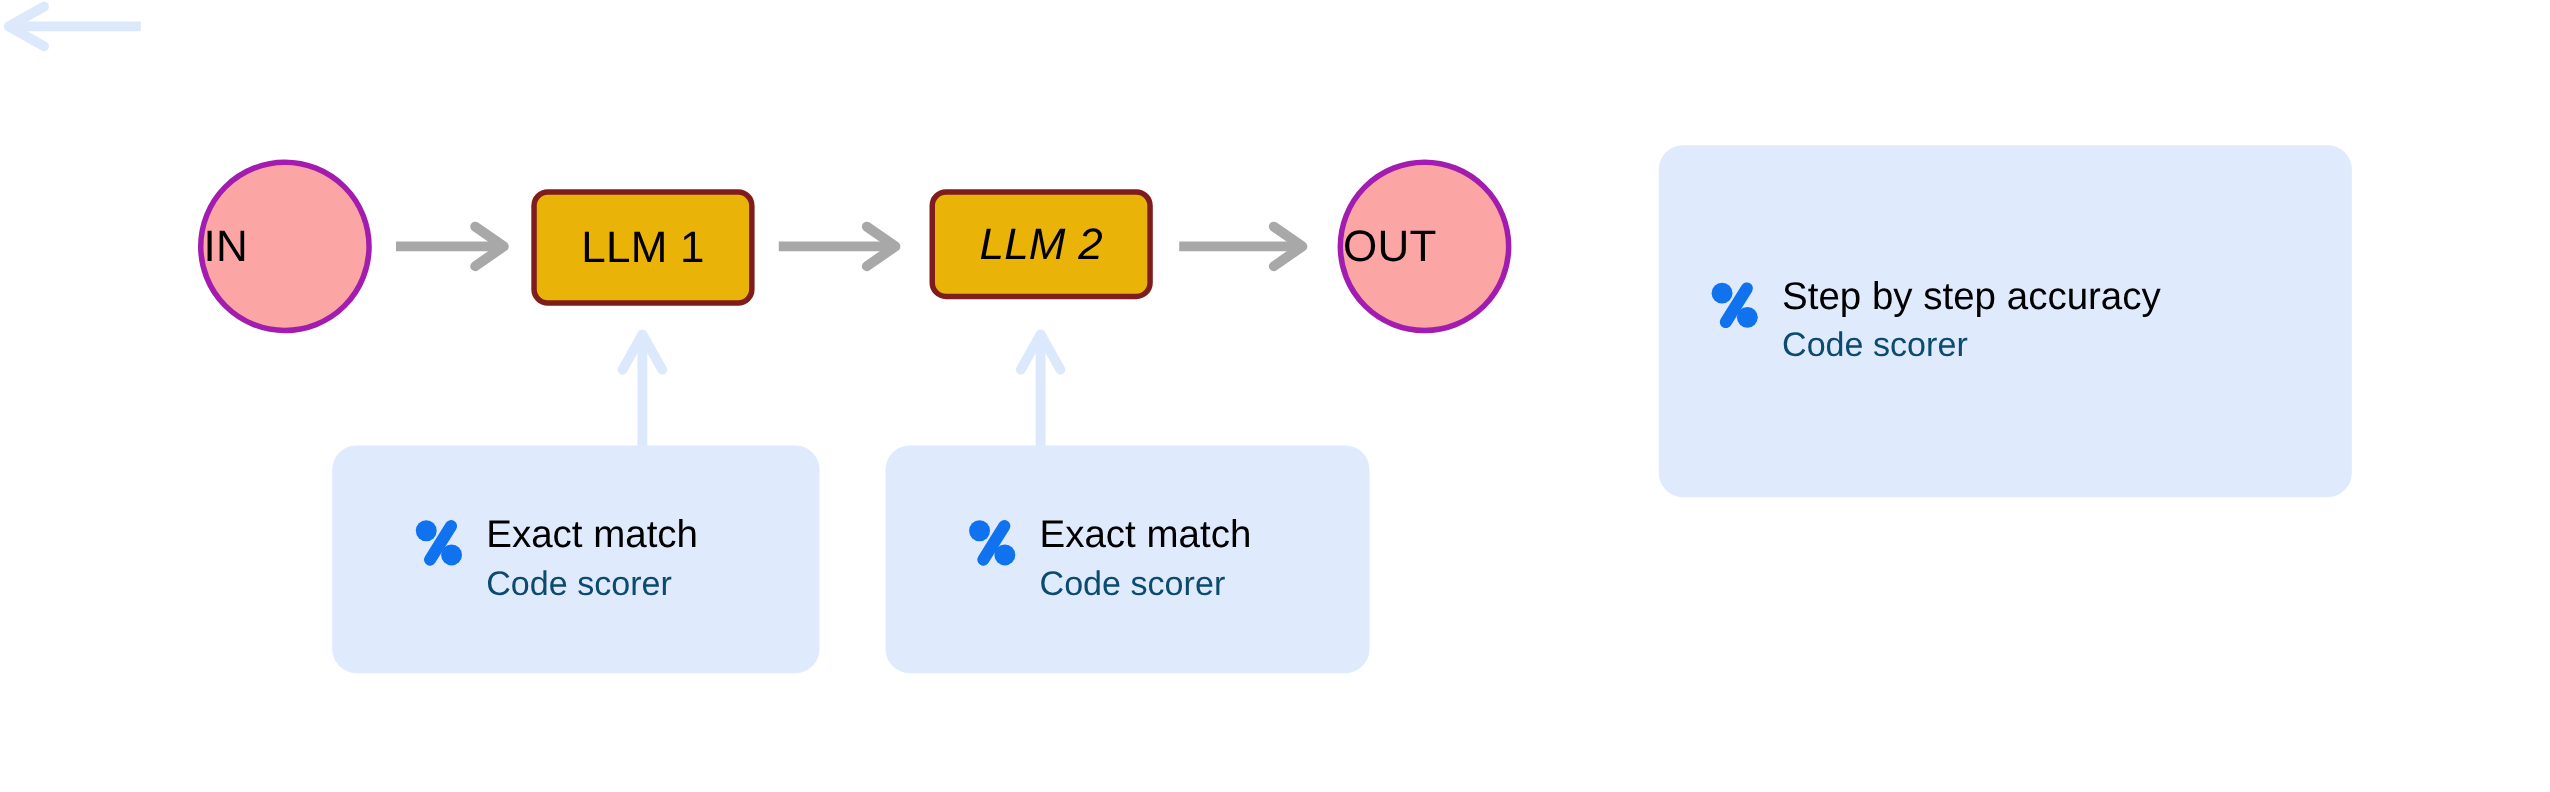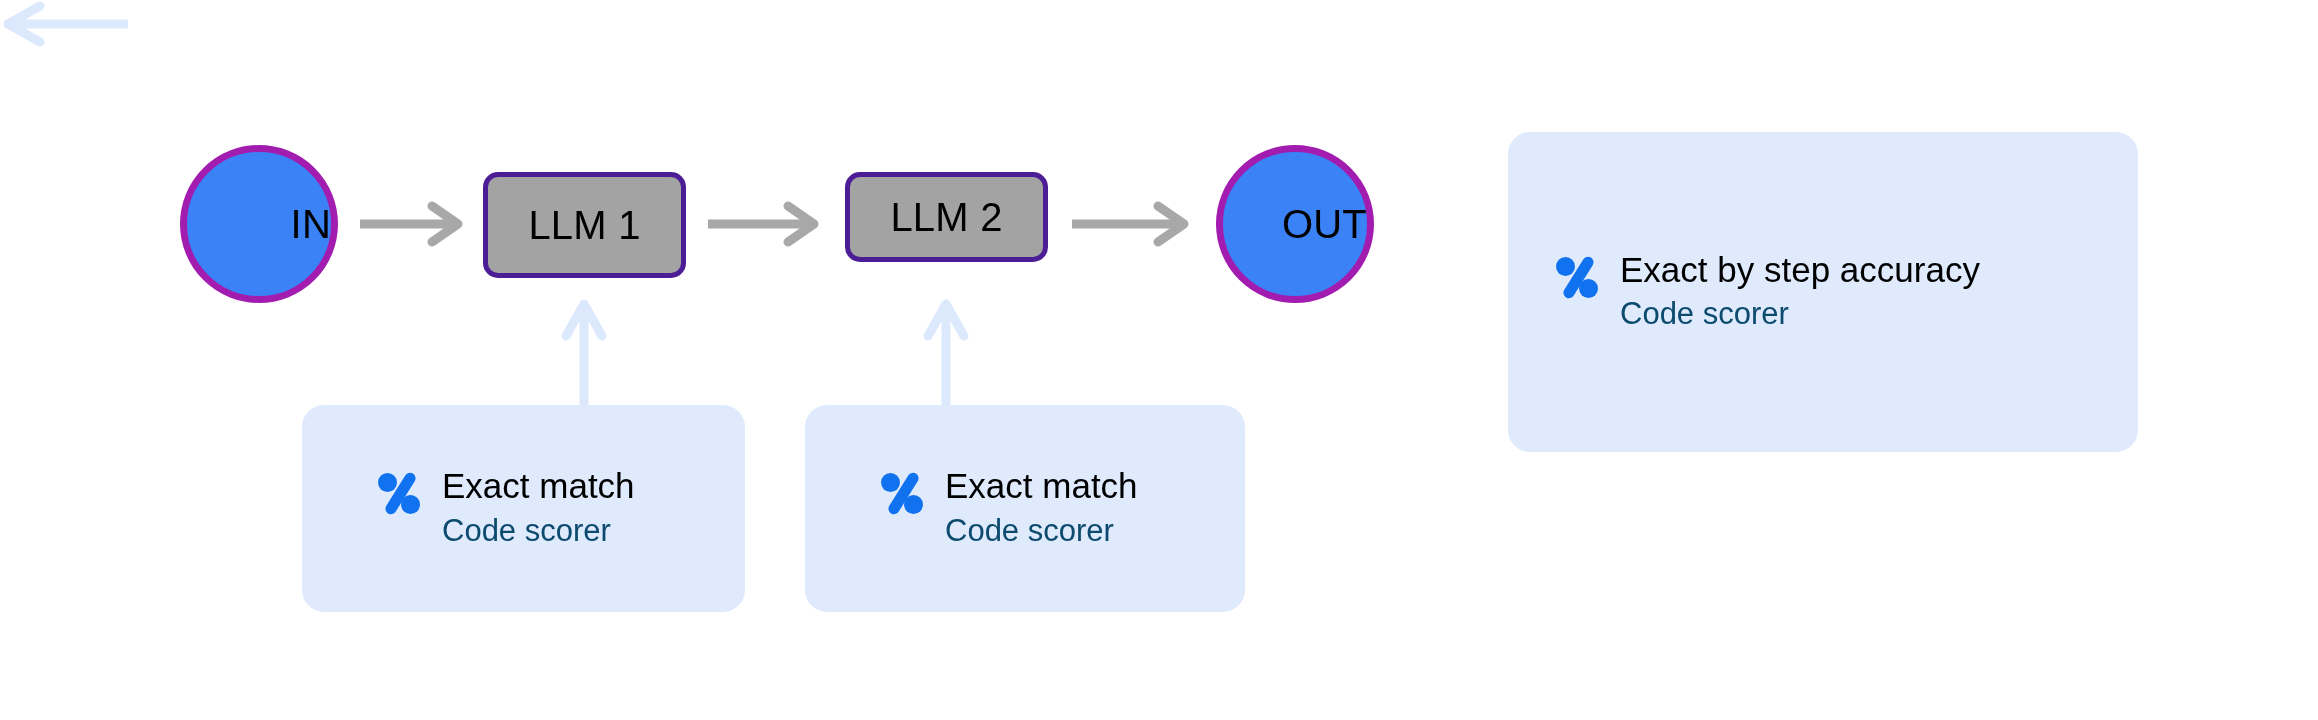--- a/index.html
+++ b/index.html
@@ -16,49 +16,49 @@
     width: 2318px;
     height: 720px;
     background: #ffffff;
     overflow: hidden;
   }
 
   
   .node-circle {
     position: absolute;
     box-sizing: border-box;
-    border: 7px solid #a21caf;
+    border: 5px solid #a21caf;
     border-radius: 50%;
-    background: #3b82f6;
+    background: #fca5a5;
     display: flex;
     align-items: center;
-    justify-content: flex-end;
+    justify-content: flex-start;
   }
   .node-box {
     position: absolute;
     box-sizing: border-box;
-    border: 5px solid #4c1d95;
+    border: 5px solid #7f1d1d;
     border-radius: 15px;
-    background: #a3a3a3;
+    background: #eab308;
     display: flex;
     align-items: center;
     justify-content: center;
   }
   .node-label {
     font-size: 40px;
     color: #000000;
     letter-spacing: 0.2px;
     line-height: 1;
     white-space: nowrap;
   }
 
   #in-circle  { left: 180px; top: 145px;  width: 158px; height: 158px; }
   #out-circle { left: 1216px; top: 145px; width: 158px; height: 158px; }
   #llm1-box   { left: 483px; top: 172px;  width: 203px; height: 106px; }
-  #llm2-box   { left: 845px; top: 172px;  width: 203px; height: 90px; }
+  #llm2-box   { left: 845px; top: 172px;  width: 203px; height: 100px; font-style: italic; }
 
   
   .arrow-h {
     position: absolute;
     top: 200px;
     height: 48px;
   }
   #arrow-in-llm1  { left: 358px; width: 110px; }
   #arrow-llm1-llm2{ left: 706px; width: 118px; }
   #arrow-llm2-out { left: 1070px; width: 124px; }
@@ -221,19 +221,19 @@
 
   
   <div class="scorer-card" id="card-out">
     <div class="scorer-row">
       <span class="scorer-icon">
         <span class="dot dot-tl"></span>
         <span class="bar"></span>
         <span class="dot dot-br"></span>
       </span>
       <span class="scorer-text">
-        <span class="scorer-title">Exact by step accuracy</span>
+        <span class="scorer-title">Step by step accuracy</span>
         <span class="scorer-sub">Code scorer</span>
       </span>
     </div>
   </div>
 
 </div>
 
 </body></html>

